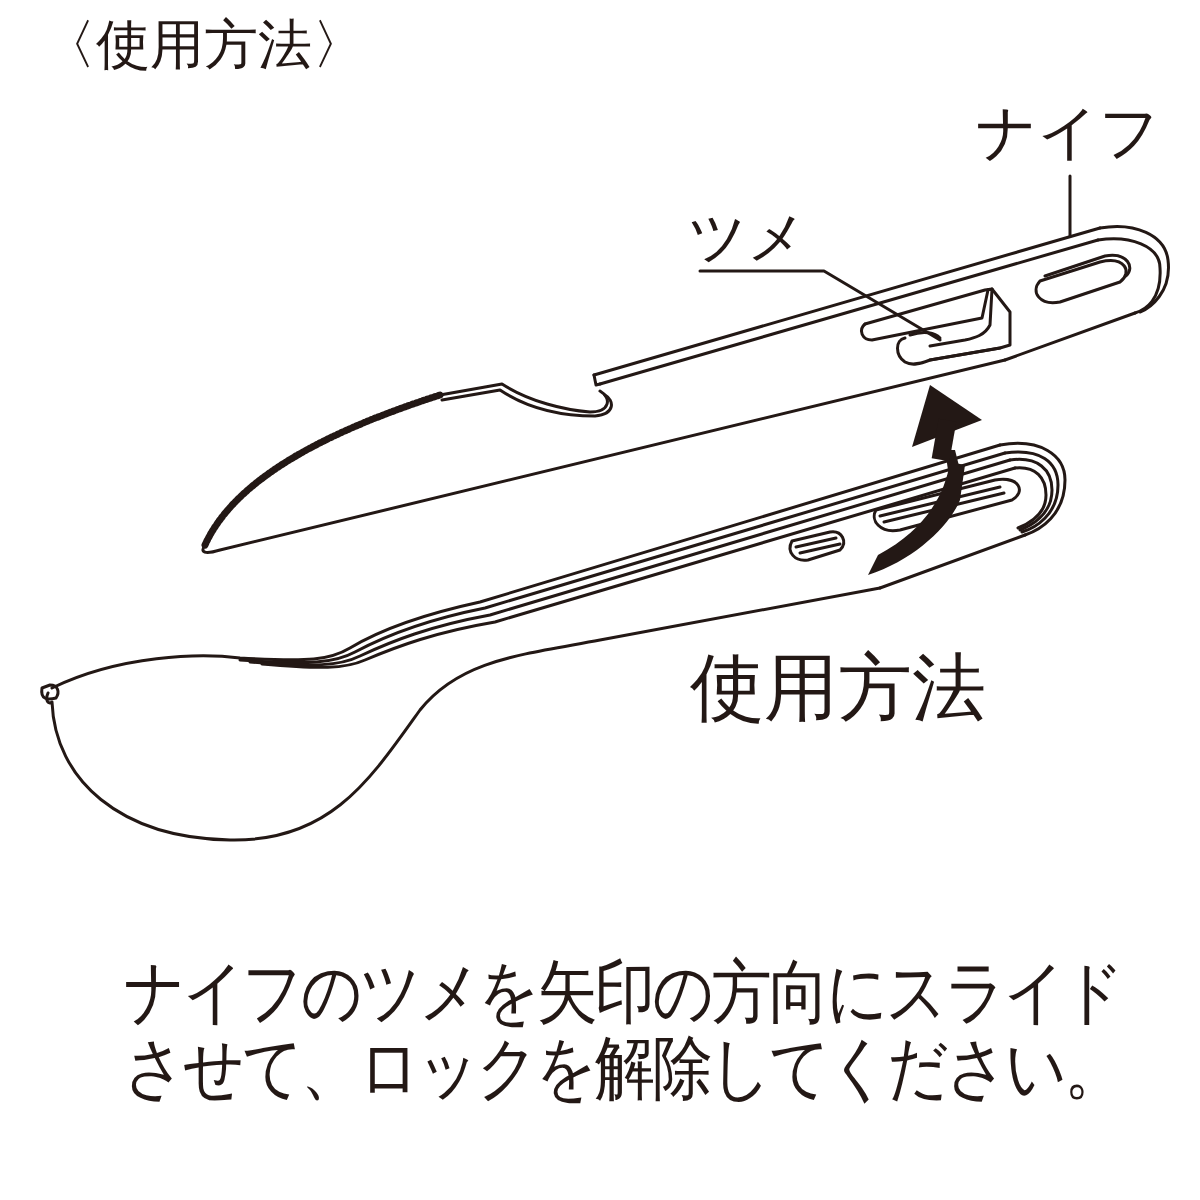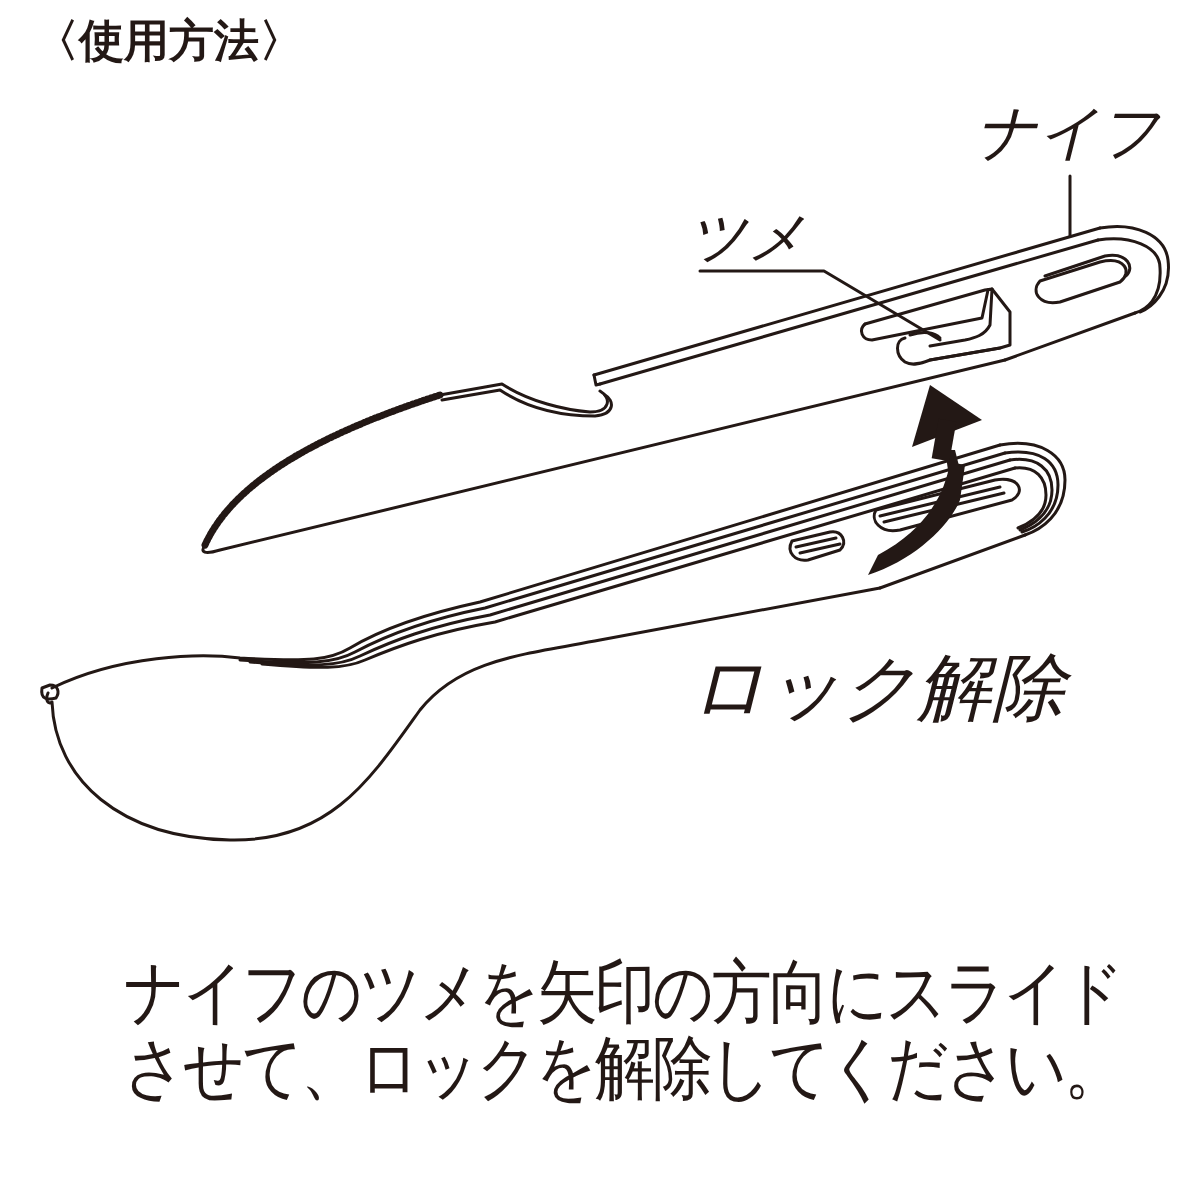--- a/index.html
+++ b/index.html
@@ -1,20 +1,20 @@
 <!DOCTYPE html>
 <html><head>
   <meta charset="utf-8">
   <style>
     html, body { margin: 0; padding: 0; background: #ffffff; }
     body { width: 1200px; height: 1200px; position: relative; overflow: hidden;
            font-family: "DejaVu Sans", "Liberation Sans", sans-serif; color: #231815; }
-    .title { position: absolute; left: 34px; top: 18px; font-size: 45px; font-weight: bold;
+    .title { position: absolute; left: 42px; top: 18px; font-size: 54px; font-weight: normal;
              letter-spacing: 0px; line-height: 1; white-space: nowrap; }
-    .label { position: absolute; line-height: 1; white-space: nowrap; font-style: italic; }
+    .label { position: absolute; line-height: 1; white-space: nowrap; }
     .label-knife { left: 976px; top: 102px; font-size: 60px; }
     .label-tab   { left: 688px; top: 208px; font-size: 58px; }
     .label-unlock{ left: 690px; top: 650px; font-size: 74px; }
     .instructions { position: absolute; left: 124px; top: 955px; font-size: 70px; line-height: 1.08;
                     letter-spacing: -3px; transform: scaleX(0.86); transform-origin: left top; }
     .instructions div { white-space: nowrap; }
     svg.art { position: absolute; left: 0; top: 0; }
   </style>
 </head>
 <body>
@@ -86,18 +86,18 @@
   <g>
     <path d="M868,575 C915,560 950,525 960,500 L965,465 L950,462 C945,495 925,530 878,555 Z" fill="#231815" stroke="none"></path>
     <path d="M945,450 L955,450 L960,470 L948,470 Z" fill="#231815" stroke="none"></path>
     <polygon points="912,447 930,385 982,420" fill="#231815" stroke="none"></polygon>
     <rect x="935" y="420" width="18" height="40" fill="#231815" stroke="none" transform="rotate(10 944 440)"></rect>
   </g>
 </svg>
 
 <div class="label label-knife">ナイフ</div>
 <div class="label label-tab">ツメ</div>
-<div class="label label-unlock">ロック解除</div>
+<div class="label label-unlock">使用方法</div>
 
 <div class="instructions">
   <div>ナイフのツメを矢印の方向にスライド</div>
   <div>させて、ロックを解除してください。</div>
 </div>
 
 </body></html>

